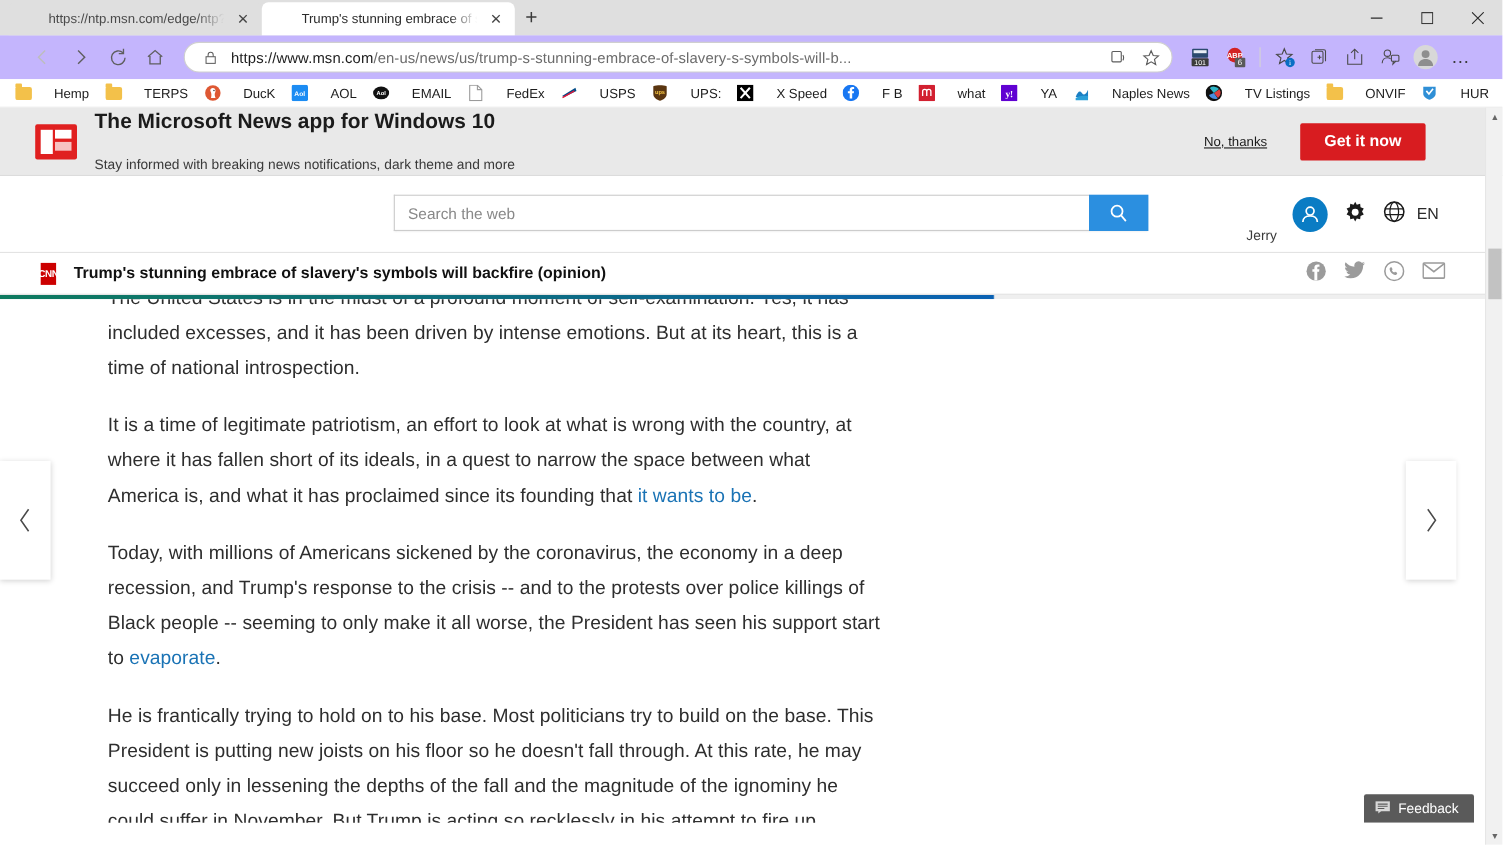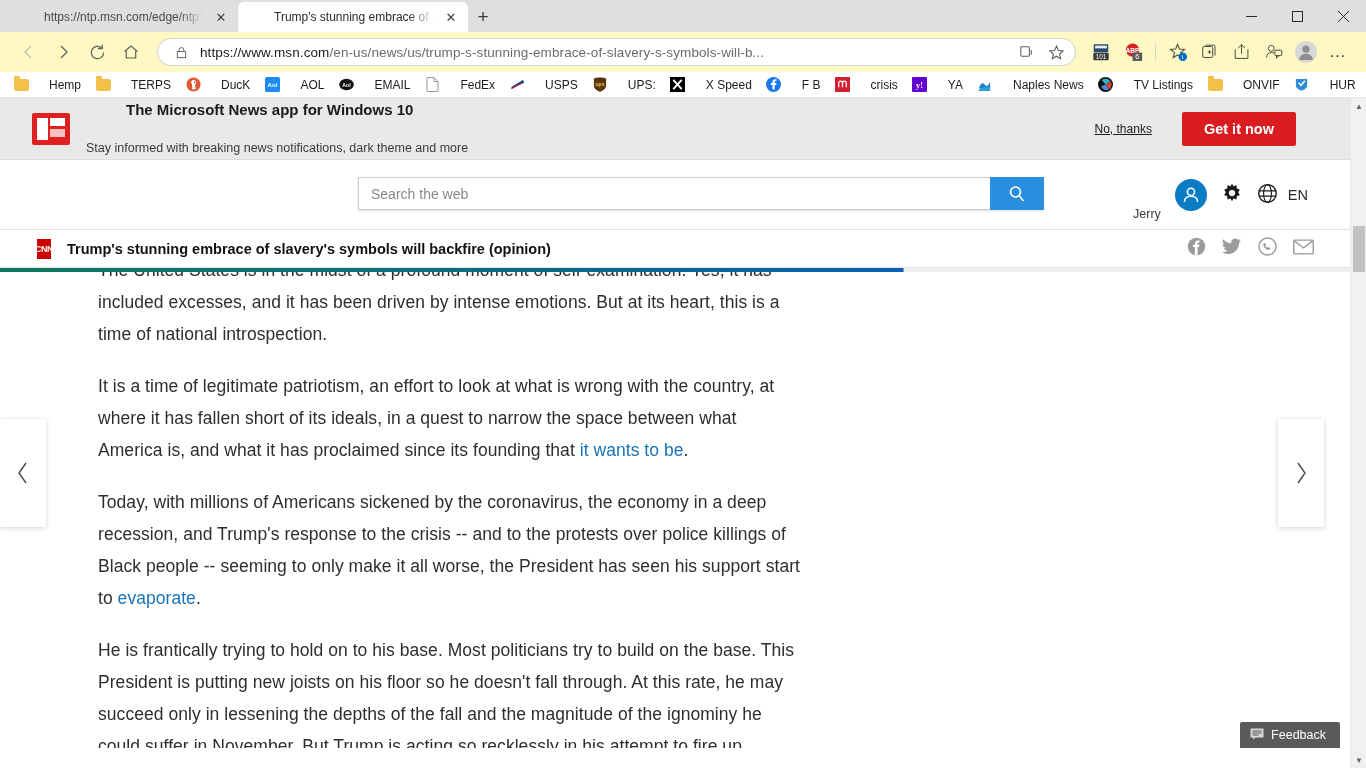--- a/index.html
+++ b/index.html
@@ -50,22 +50,22 @@
     width: 30px; height: 30px; display:flex; align-items:center; justify-content:center;
     font-size: 19px; color:#3b3b3b; font-weight: 300;
   }
   .wincontrols {
     position:absolute; right:0; top:0; height:32px; display:flex;
   }
   .wc { width: 46px; height: 32px; display:flex; align-items:center; justify-content:center;
         color:#2b2b2b; font-size: 12px; }
 
   .navbar {
-    height: 40px; background: #fef9c3; display:flex; align-items:center;
-    padding: 0 13px; gap: 2px;
+    height: 40px; background: #c4b5fd; display:flex; align-items:center;
+    padding: 0 23px; gap: 2px;
   }
   .navbtn {
     width: 32px; height: 32px; border-radius: 4px; display:flex;
     align-items:center; justify-content:center; color:#5f5f5f; flex: none;
   }
   .navbtn.disabled { color: #bdbdbd; }
   .omnibox {
     flex: 1; height: 28px; background:#fff; border:1px solid #cfcfcf;
     border-radius: 14px; display:flex; align-items:center; padding: 0 8px 0 12px;
     margin: 0 8px; gap: 8px; min-width: 0;
@@ -104,21 +104,21 @@
     height: 62px; background:#e9e9e9; display:flex; align-items:center;
     padding: 0 0 0 32px; position:relative;
     border-bottom: 1px solid #dcdcdc;
   }
   .promo-logo {
     width:38px;height:32px;background:#e02020;border-radius:2px;position:relative;flex:none;margin-right:16px;
   }
   .promo-logo::before{content:"";position:absolute;left:5px;top:5px;width:11px;height:22px;background:#fff;}
   .promo-logo::after{content:"";position:absolute;left:18px;top:5px;width:15px;height:8px;background:#fff;
     box-shadow: 0 11px 0 0 rgba(255,255,255,.72);}
-  .promo-title { font-size: 15px; color:#1b1b1b; font-weight: 600; line-height: 1.25; margin-left: 40px;}
+  .promo-title { font-size: 19px; color:#1b1b1b; font-weight: 600; line-height: 1.25;}
   .promo-sub { font-size: 12.5px; color:#3a3a3a; line-height: 1.3; margin-top:20px;}
   .promo-actions { margin-left:auto; display:flex; align-items:center; gap: 30px; padding-right: 70px;}
   .nothanks { font-size: 12px; color:#1b1b1b; text-decoration: underline; }
   .getit {
     background:#d81c20; color:#fff; font-size:14.5px; font-weight:600;
     padding: 9px 22px; border:none; border-radius:2px; cursor:pointer;
     font-family:"Liberation Sans", sans-serif;
   }
 
   .msn-header {
@@ -445,21 +445,21 @@
       <span class="bm-label">F B</span>
     </div>
 
     <div class="bm">
       <span class="bm-ico">
         <svg width="15" height="15" viewBox="0 0 16 16">
             <rect width="16" height="16" rx="1" fill="#d22030"></rect>
             <path d="M4 11 V6.5 c0-1.4 1-2 2-2 s2 .6 2 2 V11 M8 11 V6.5 c0-1.4 1-2 2-2 s2 .6 2 2 V11" fill="none" stroke="#fff" stroke-width="1.3"></path>
           </svg>
       </span>
-      <span class="bm-label">crisis</span>
+      <span class="bm-label">what</span>
     </div>
 
     <div class="bm">
       <span class="bm-ico">
         <svg width="15" height="15" viewBox="0 0 16 16">
             <rect width="16" height="16" rx="1" fill="#6001d2"></rect>
             <text x="8" y="11.5" font-size="9" fill="#fff" text-anchor="middle" font-family="Liberation Serif, serif" font-weight="bold">y!</text>
           </svg>
       </span>
       <span class="bm-label">YA</span>

